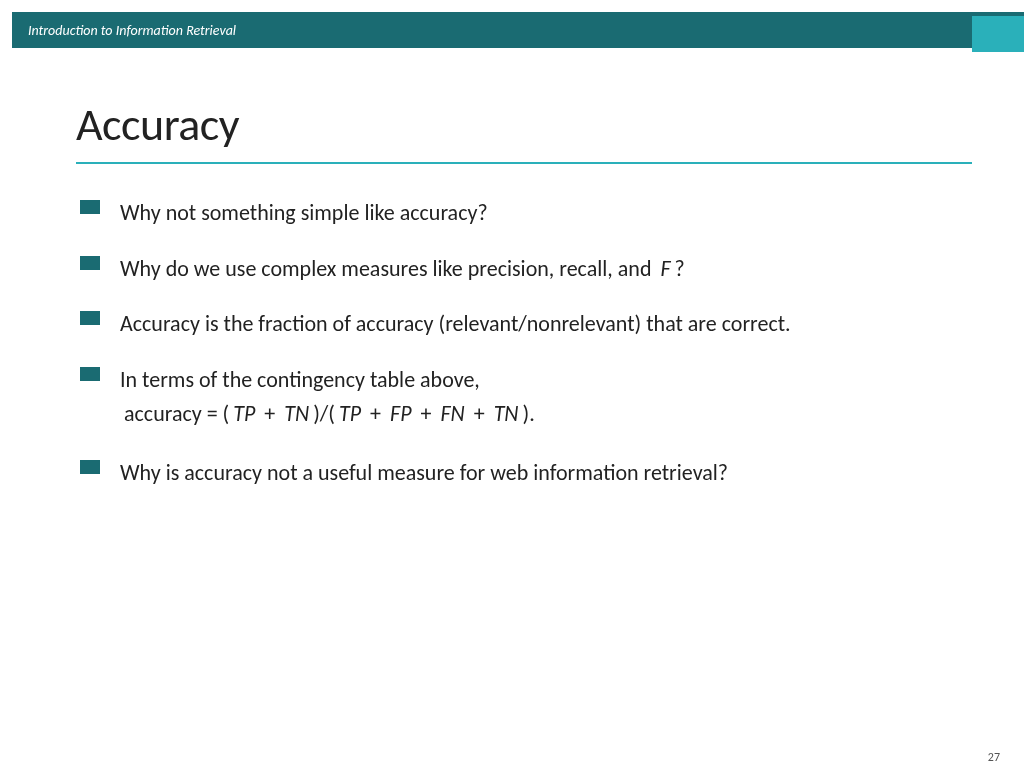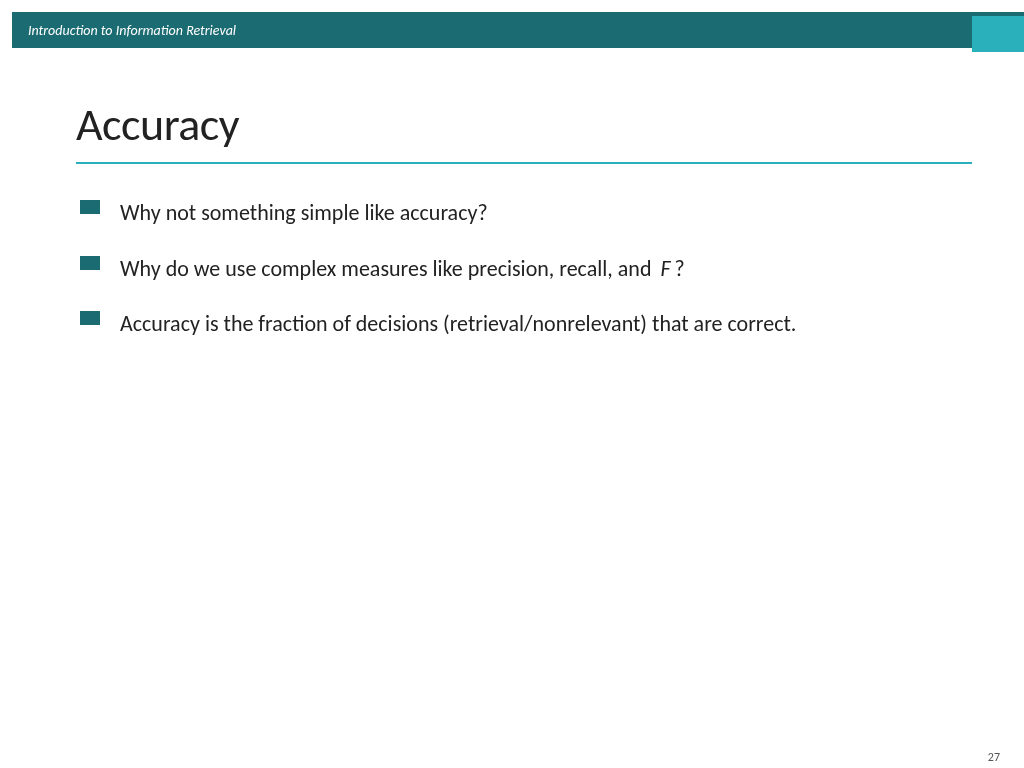--- a/index.html
+++ b/index.html
@@ -145,23 +145,38 @@
     <li>
       <span class="bullet-marker"></span>
       <span class="bullet-text">
         Why do we use complex measures like precision, recall, and <em>F</em>?
       </span>
     </li>
 
     <li>
       <span class="bullet-marker"></span>
       <span class="bullet-text">
-        Accuracy is the fraction of decisions (retrieval/nonrelevant) that are correct.
+        Accuracy is the fraction of accuracy (relevant/nonrelevant) that are correct.
       </span>
     </li>
 
+    <li>
+      <span class="bullet-marker"></span>
+      <span class="bullet-text">
+        In terms of the contingency table above,
+        <span class="sub-line">
+          accuracy = (<em>TP</em> + <em>TN</em>)/(<em>TP</em> + <em>FP</em> + <em>FN</em> + <em>TN</em>).
+        </span>
+      </span>
+    </li>
 
+    <li>
+      <span class="bullet-marker"></span>
+      <span class="bullet-text">
+        Why is accuracy not a useful measure for web information retrieval?
+      </span>
+    </li>
 
   </ul>
 
   <div class="page-number">27</div>
 
 </div>
 
 </body></html>

